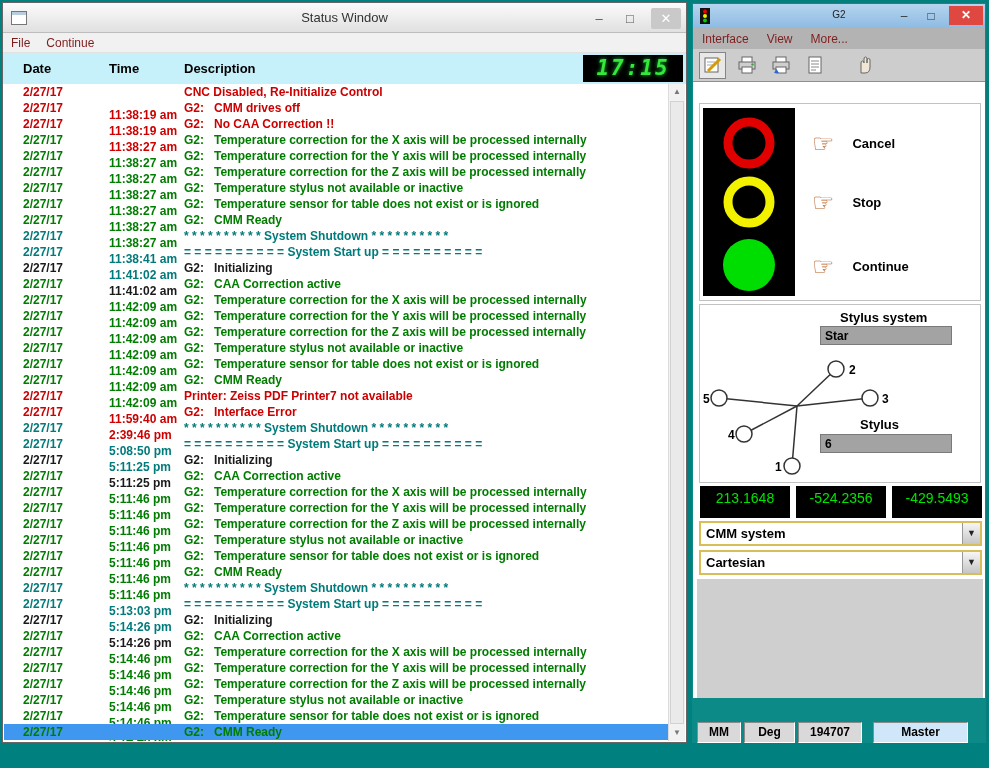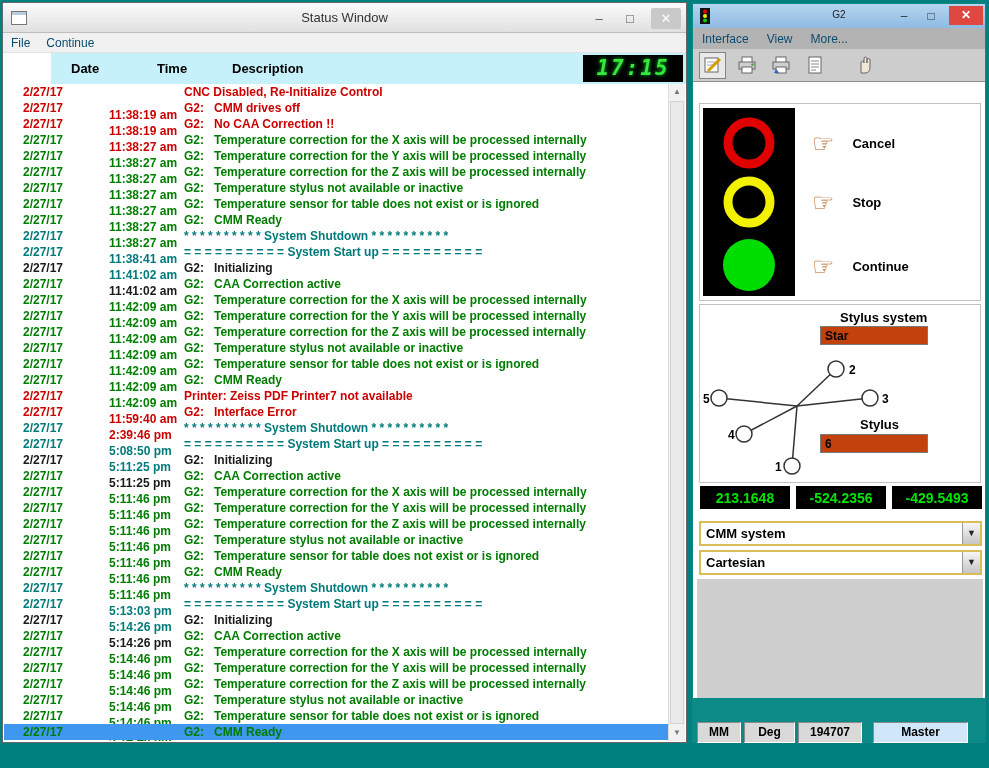--- a/index.html
+++ b/index.html
@@ -9,22 +9,22 @@
 
   
   #statusWin { position:absolute; left:2px; top:2px; width:685px; height:741px; background:#fff; border:1px solid #666; }
   .sw-titlebar { position:absolute; left:0; top:0; right:0; height:30px; background:linear-gradient(#fbfbfb,#e0e0e0); border-bottom:1px solid #bdbdbd; }
   .sw-title { position:absolute; width:100%; text-align:center; top:7px; font-size:13px; color:#333; }
   .sw-icon { position:absolute; left:8px; top:8px; }
   .sw-btns { position:absolute; right:5px; top:4px; display:flex; align-items:center; gap:11px; height:22px; }
   .sw-btn { width:20px; text-align:center; color:#555; font-size:13px; }
   .sw-close { width:30px; height:21px; background:#c9c9c9; color:#fff; font-size:13px; line-height:21px; text-align:center; border-radius:2px; }
   .sw-menubar { position:absolute; left:0; top:30px; right:0; height:20px; background:#f1f1f1; display:flex; align-items:center; font-size:12px; border-bottom:1px solid #e2e2e2; }
-  .menu-item { padding:0 8px; color:#0c4a6e;text-align:right; }
-  .sw-header { position:absolute; left:0; top:50px; right:0; height:31px; background:#c6f0fa; font-weight:bold; font-size:13px; color:#000;margin-left:48px; }
+  .menu-item { padding:0 8px; color:#7f1d1d;text-align:right; }
+  .sw-header { position:absolute; left:0; top:50px; right:0; height:31px; background:#c6f0fa; font-weight:bold; font-size:13px; color:#000; }
   .sw-header .hcol { position:absolute; top:8px; }
   .col-date { left:20px; } .col-time { left:106px; } .col-desc { left:181px; }
   .clock { position:absolute; right:3px; top:2px; width:100px; height:27px; background:#000; color:#35e83a;
            font-family:"DejaVu Sans Mono", monospace; font-weight:bold; font-style:italic; font-size:21px;
            text-align:center; line-height:27px; letter-spacing:2px; text-shadow:0 0 4px rgba(20,255,70,.75); }
   .sw-log { position:absolute; left:1px; top:81px; right:18px; bottom:1px; overflow:hidden; background:#fff; }
   .log-row { position:relative; height:16px; line-height:16px; font-size:12px; font-weight:bold; white-space:pre; }
   .log-row span { position:absolute; top:0; }
   .lr-date { left:19px; } .lr-time { left:105px;margin-top:23px; } .lr-desc { left:180px; }
   .c-red { color:#cc0000; } .c-green { color:#007d00; } .c-teal { color:#007a7a; } .c-black { color:#1a1a1a; }
@@ -54,25 +54,25 @@
   .traffic-box { left:6px; top:21px; width:282px; height:198px; }
   .light-box { position:absolute; left:3px; top:4px; width:92px; height:188px; background:#000; }
   .tl-btn { position:absolute; left:112px; height:34px; display:flex; align-items:center; gap:18px; }
   .btn-cancel { top:22px; } .btn-stop { top:81px; } .btn-continue { top:145px; }
   .hand-glyph { font-size:25px; color:#b3591c; line-height:25px; }
   .tl-label { font-weight:bold; font-size:13px; color:#000; }
 
   .stylus-box { left:6px; top:222px; width:282px; height:179px; }
   .stylus-sys-label { position:absolute; left:140px; top:5px; font-weight:bold; font-size:13px; }
   .stylus-label { position:absolute; left:160px; top:112px; font-weight:bold; font-size:13px; }
-  .sty-input { position:absolute; left:120px; width:108px; height:19px; border:1px solid #7a7a7a; font-family:"Liberation Sans",sans-serif; font-weight:bold; font-size:12px; padding:0 4px; background:#c2410c; }
+  .sty-input { position:absolute; left:120px; width:132px; height:19px; border:1px solid #7a7a7a; font-family:"Liberation Sans",sans-serif; font-weight:bold; font-size:12px; padding:0 4px; background:#a3a3a3; }
   .input-star { top:21px; } .input-num { top:129px; }
   .stylus-svg { position:absolute; left:2px; top:44px; }
 
-  .coord { position:absolute; top:404px; width:90px; height:23px; background:#000; color:#00e400; font-weight:bold; font-size:14px; text-align:center; line-height:24px; }
+  .coord { position:absolute; top:404px; width:90px; height:32px; background:#000; color:#00e400; font-weight:normal; font-size:14px; text-align:center; line-height:24px; }
   .coord-x { left:7px; } .coord-y { left:103px; } .coord-z { left:199px; }
 
   .dropdown { position:absolute; left:6px; width:283px; height:25px; background:#fff; border:2px solid #d8bd58; font-weight:bold; font-size:13px; line-height:21px; padding-left:5px; }
   .dd1 { top:439px; } .dd2 { top:468px; }
   .dd-btn { position:absolute; right:0; top:0; bottom:0; width:18px; background:linear-gradient(#f6f6f6,#c6c6c6); border-left:1px solid #999; text-align:center; font-size:9px; line-height:21px; color:#222; }
   .gray-panel { position:absolute; left:4px; top:497px; width:286px; height:119px; background:#cfcfcf; }
 
   .cmm-bar { position:absolute; left:5px; top:695px; width:286px; height:21px; background:#cfe7f8;
              border:1px solid; border-color:#9bb7cd #fff #fff #9bb7cd; font-weight:bold; font-size:13px; line-height:19px; padding-left:6px; }
   .sb-box { position:absolute; top:719px; height:21px; background:#d9d9d9; border:1px solid; border-color:#8a8a8a #fff #fff #8a8a8a;

